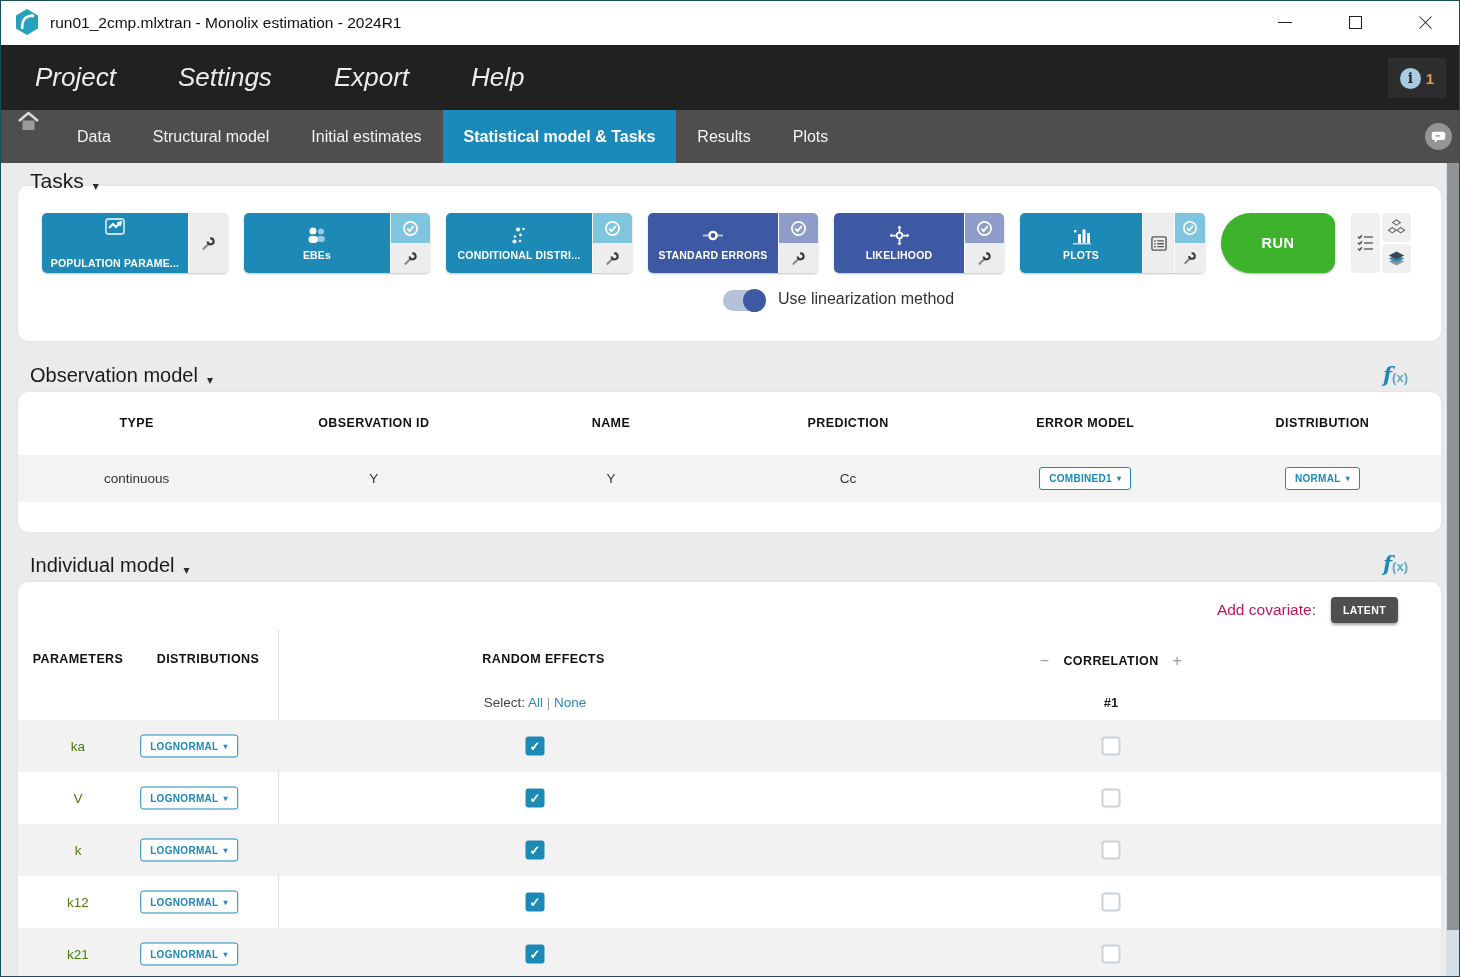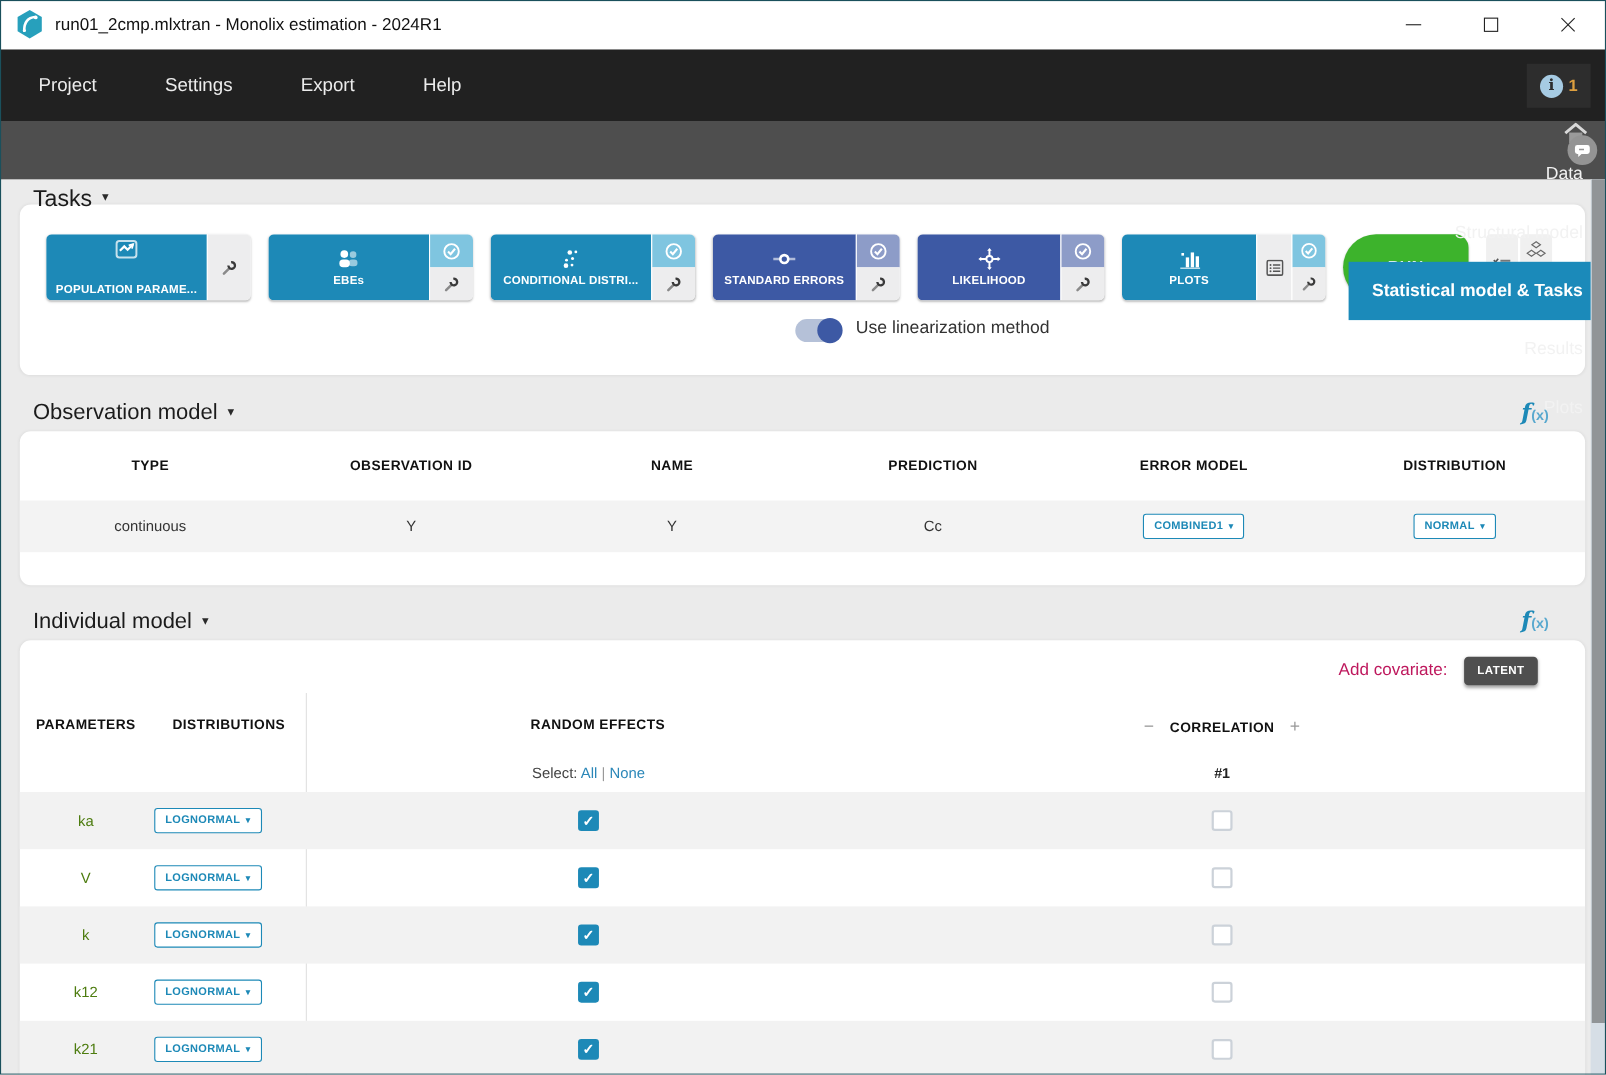--- a/index.html
+++ b/index.html
@@ -14,36 +14,36 @@
   .win-btn { width:70px; height:45px; display:flex; align-items:center; justify-content:center; cursor:default; }
   .glyph-min { width:14px; height:0; border-top:1.6px solid #222; }
   .glyph-max { width:13px; height:13px; border:1.6px solid #222; }
   .glyph-close { position:relative; width:15px; height:15px; }
   .glyph-close::before,.glyph-close::after { content:""; position:absolute; left:-1px; top:6.5px; width:17px; height:0; border-top:1.4px solid #222; }
   .glyph-close::before { transform:rotate(45deg); }
   .glyph-close::after { transform:rotate(-45deg); }
 
   
   .menubar { position:absolute; left:0; top:45px; width:1460px; height:65px; background:#212121; display:flex; align-items:center; padding-left:35px; gap:62px; z-index:5; }
-  .menu-item { color:#ececec; font-size:17px; cursor:default; }
+  .menu-item { color:#ececec; font-size:26px; cursor:default;font-style:italic; }
   .info-box { position:absolute; right:14px; top:13px; width:58px; height:40px; background:#2d2d2d; display:flex; align-items:center; justify-content:center; gap:5px; }
   .info-circle { width:21px; height:21px; border-radius:50%; background:#a6cbe3; color:#2c2c2c; font-family:"DejaVu Serif", serif; font-weight:bold; font-size:14px; display:flex; align-items:center; justify-content:center; }
   .info-count { color:#dd9f3f; font-size:15px; font-weight:bold; }
 
   
-  .tabbar { position:absolute; left:0; top:110px; width:1460px; height:53px; background:#4e4e4e; display:flex; align-items:flex-end; z-index:5;flex-direction:column; }
+  .tabbar { position:absolute; left:0; top:110px; width:1460px; height:53px; background:#4e4e4e; display:flex; align-items:flex-start; z-index:5; }
   .home-slot { width:56px; display:flex; align-items:center; justify-content:center; }
   .tab { padding:0 21px; line-height:53px; font-size:16px; color:#f2f2f2; cursor:default; white-space:nowrap; }
   .tab.active { background:#1b8aba; font-weight:bold; color:#fff; }
   .chat-slot { position:absolute; right:8px; top:13px; }
   .chat-circle { width:27px; height:27px; border-radius:50%; background:#949494; display:flex; align-items:center; justify-content:center; }
 
   
   .card { position:absolute; left:18px; width:1423px; background:#fff; border-radius:10px; box-shadow:0 0 3px rgba(0,0,0,0.06); }
-  .section-title { position:absolute; left:30px; font-size:21px; color:#1b1b1b; z-index:6; display:flex; align-items:flex-start; gap:9px; }
+  .section-title { position:absolute; left:30px; font-size:21px; color:#1b1b1b; z-index:6; display:flex; align-items:flex-end; gap:9px; }
   .section-caret { font-size:12px; color:#2a2a2a; padding-top:3px; }
   .fx-icon { position:absolute; right:52px; z-index:6; cursor:default; white-space:nowrap; }
   .fx-f { font-family:"DejaVu Serif", serif; font-style:italic; font-weight:bold; font-size:21px; color:#1d89b7; }
   .fx-x { font-size:13px; font-weight:bold; color:#58a8ce; }
 
   
   .tasks-card { top:186px; height:155px; }
   .task-row { position:absolute; left:24px; top:27px; display:flex; gap:16px; }
   .task-btn { height:60px; display:flex; border-radius:5px; overflow:hidden; box-shadow:0 1px 2px rgba(0,0,0,0.25); }
   .task-main { display:flex; flex-direction:column; align-items:center; justify-content:center; gap:3px; color:#fff; }
@@ -145,20 +145,21 @@
 
 <div class="tabbar">
   <div class="home-slot">
     <svg width="25" height="22" viewBox="0 0 25 22">
       <path d="M3 11 L12.5 3 L22 11" stroke="#d9d9d9" stroke-width="2.6" fill="none" stroke-linejoin="round"></path>
       <rect x="6.5" y="10.5" width="12" height="9.5" fill="#9a9a9a"></rect>
     </svg>
   </div>
   <div class="tab">Data</div>
   <div class="tab">Structural model</div>
+  <div class="tab">Initial estimates</div>
   <div class="tab active">Statistical model &amp; Tasks</div>
   <div class="tab">Results</div>
   <div class="tab">Plots</div>
   <div class="chat-slot">
     <span class="chat-circle">
       <svg width="15" height="14" viewBox="0 0 20 18">
         <path d="M4 2 h12 a3 3 0 0 1 3 3 v5 a3 3 0 0 1 -3 3 h-7 l-4 3.5 v-3.5 h-1 a3 3 0 0 1 -3 -3 v-5 a3 3 0 0 1 3 -3 z" fill="#fff"></path>
         <line x1="6" y1="7.5" x2="12" y2="7.5" stroke="#949494" stroke-width="1.8"></line>
       </svg>
     </span>

